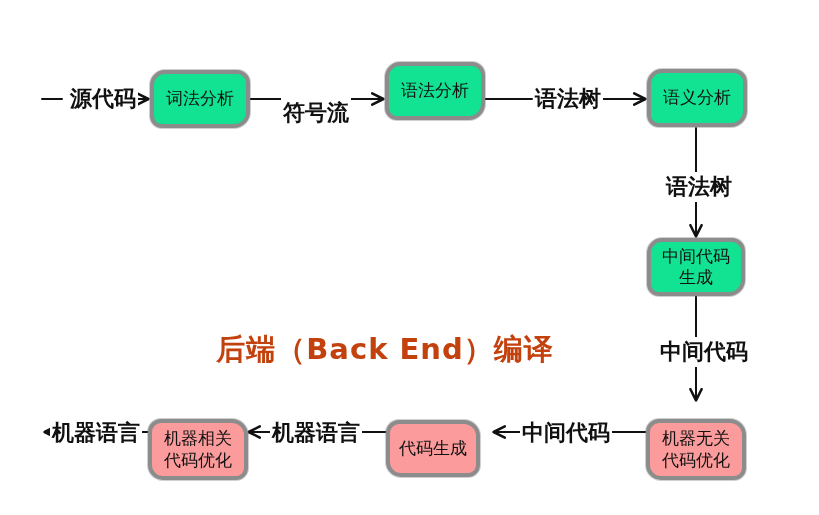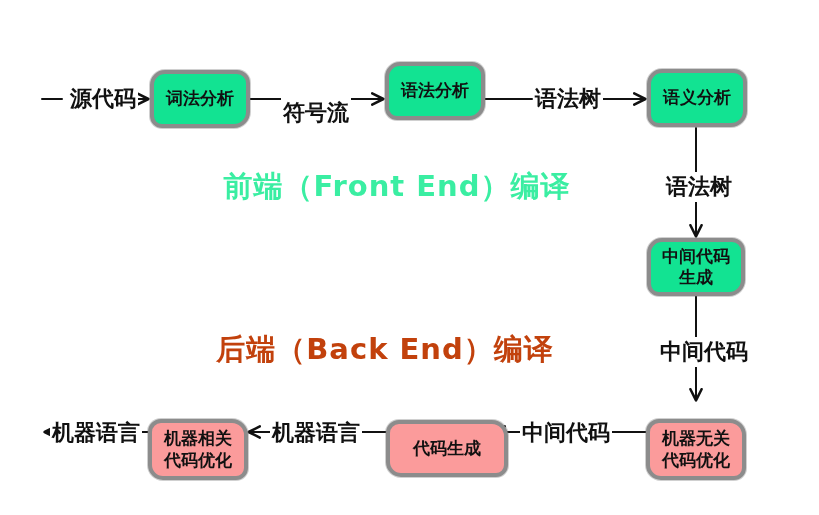--- a/index.html
+++ b/index.html
@@ -20,21 +20,21 @@
   }
   .node {
     position: absolute;
     box-sizing: border-box;
     border: 4px solid #8c8c8c;
     display: flex;
     align-items: center;
     justify-content: center;
     text-align: center;
     font-size: 17px;
-    font-weight: 700;
+    font-weight: 400;
     line-height: 1.25;
     white-space: pre-line;
     z-index: 2;
     box-shadow: 0 0 0 1px rgba(120,120,120,0.35);
   }
   .node.green { background: #12e392; border-radius: 15px 13px 16px 12px; }
   .node.pink  { background: #fb9b9b; border-radius: 13px 16px 12px 15px; margin-top: 17px; }
 
   .edge-label {
     position: absolute;
@@ -57,21 +57,21 @@
   }
   .section-title.front { color: #3aeea2; }
   .section-title.back  { color: #c2410c; }
 
   
   #n-lexical   { left: 150px; top: 70px;  width: 100px; height: 58px; }
   #n-syntax    { left: 385px; top: 62px;  width: 100px; height: 58px; }
   #n-semantic  { left: 647px; top: 69px;  width: 100px; height: 58px; }
   #n-irgen     { left: 647px; top: 238px; width: 98px;  height: 58px; }
   #n-miopt     { left: 646px; top: 402px; width: 100px; height: 61px; }
-  #n-codegen   { left: 386px; top: 403px; width: 122px; height: 57px; }
+  #n-codegen   { left: 386px; top: 403px; width: 94px; height: 57px; }
   #n-mdopt     { left: 148px; top: 402px; width: 100px; height: 61px; }
 
   
   #l-source    { left: 103px; top: 99px; }
   #l-token     { left: 316px; top: 113px; }
   #l-tree-top  { left: 568px; top: 99px; }
   #l-tree-rt   { left: 699px; top: 187px; }
   #l-ir-rt     { left: 704px; top: 352px; }
   #l-ir-bot    { left: 566px; top: 433px; }
   #l-ml-mid    { left: 316px; top: 433px; }
@@ -124,16 +124,15 @@
 
   <div class="edge-label" id="l-source">源代码</div>
   <div class="edge-label" id="l-token">符号流</div>
   <div class="edge-label" id="l-tree-top">语法树</div>
   <div class="edge-label" id="l-tree-rt">语法树</div>
   <div class="edge-label" id="l-ir-rt">中间代码</div>
   <div class="edge-label" id="l-ir-bot">中间代码</div>
   <div class="edge-label" id="l-ml-mid">机器语言</div>
   <div class="edge-label" id="l-ml-out">机器语言</div>
 
-  <div class="section-title front" id="t-front">前端（Front End）编译</div>
   <div class="section-title back" id="t-back">后端（Back End）编译</div>
 
 </div>
 
 </body></html>

